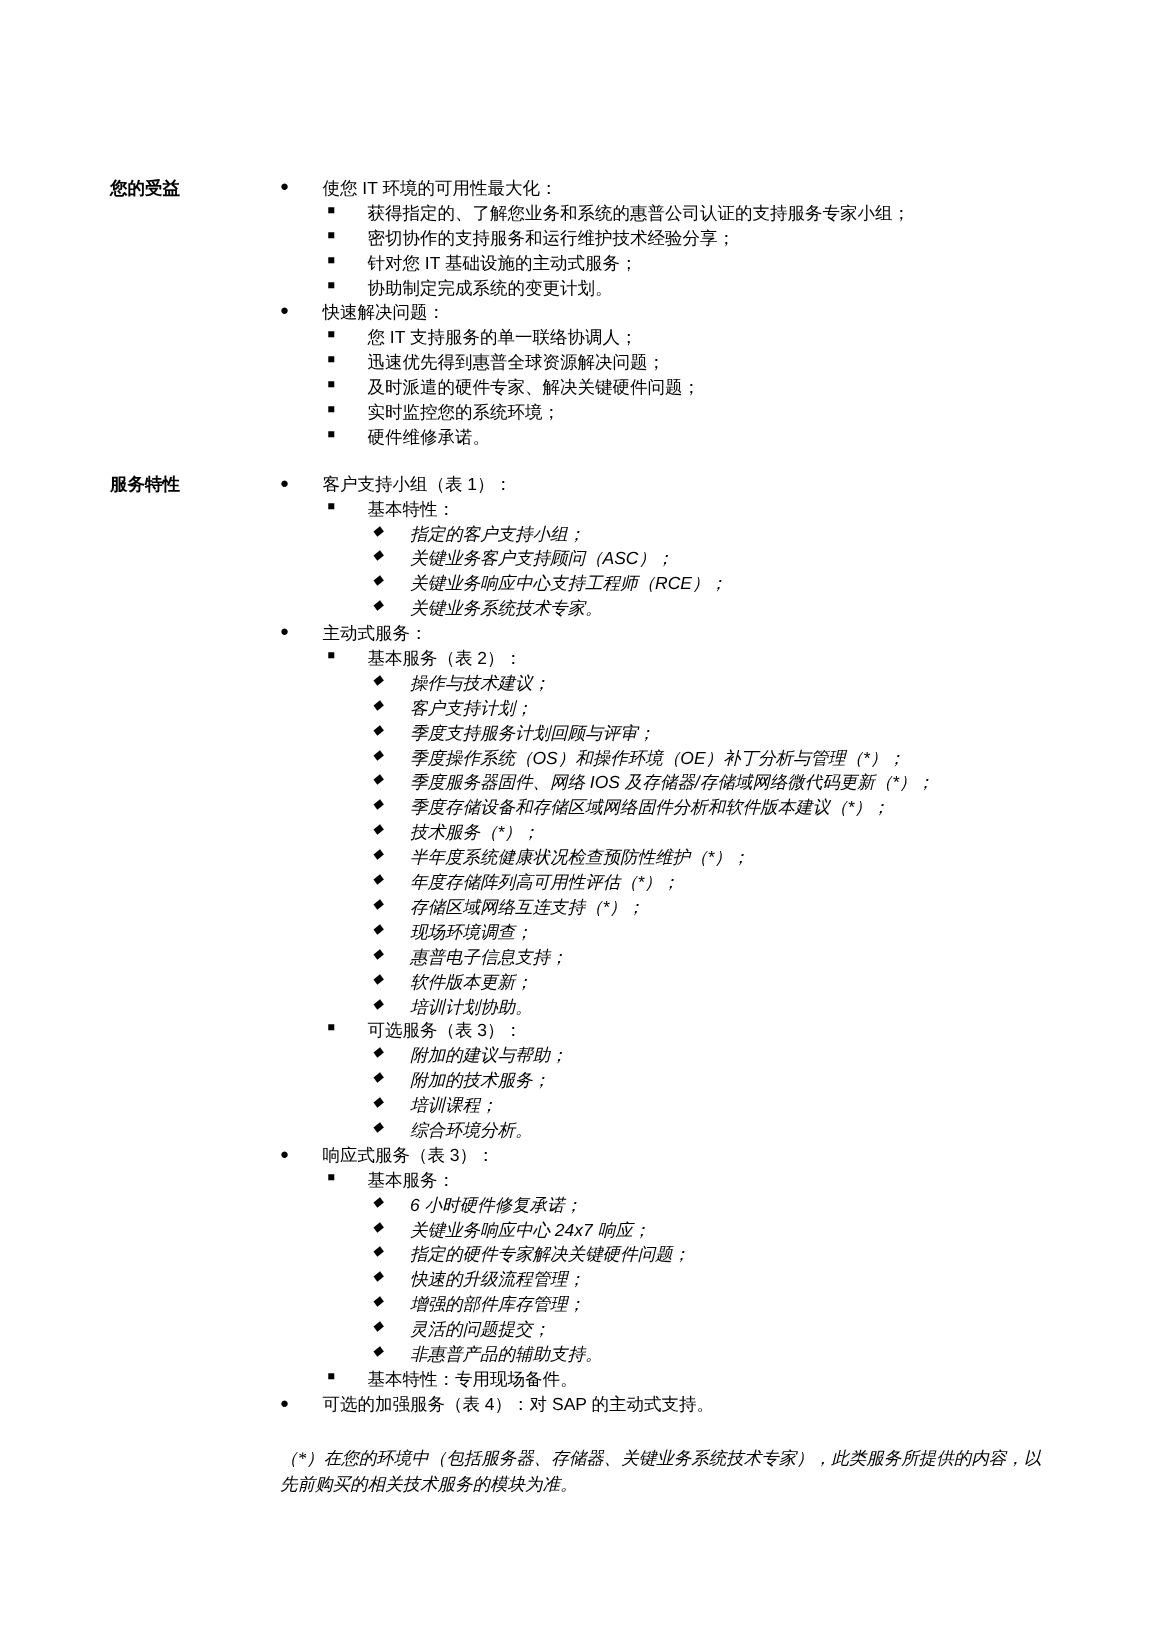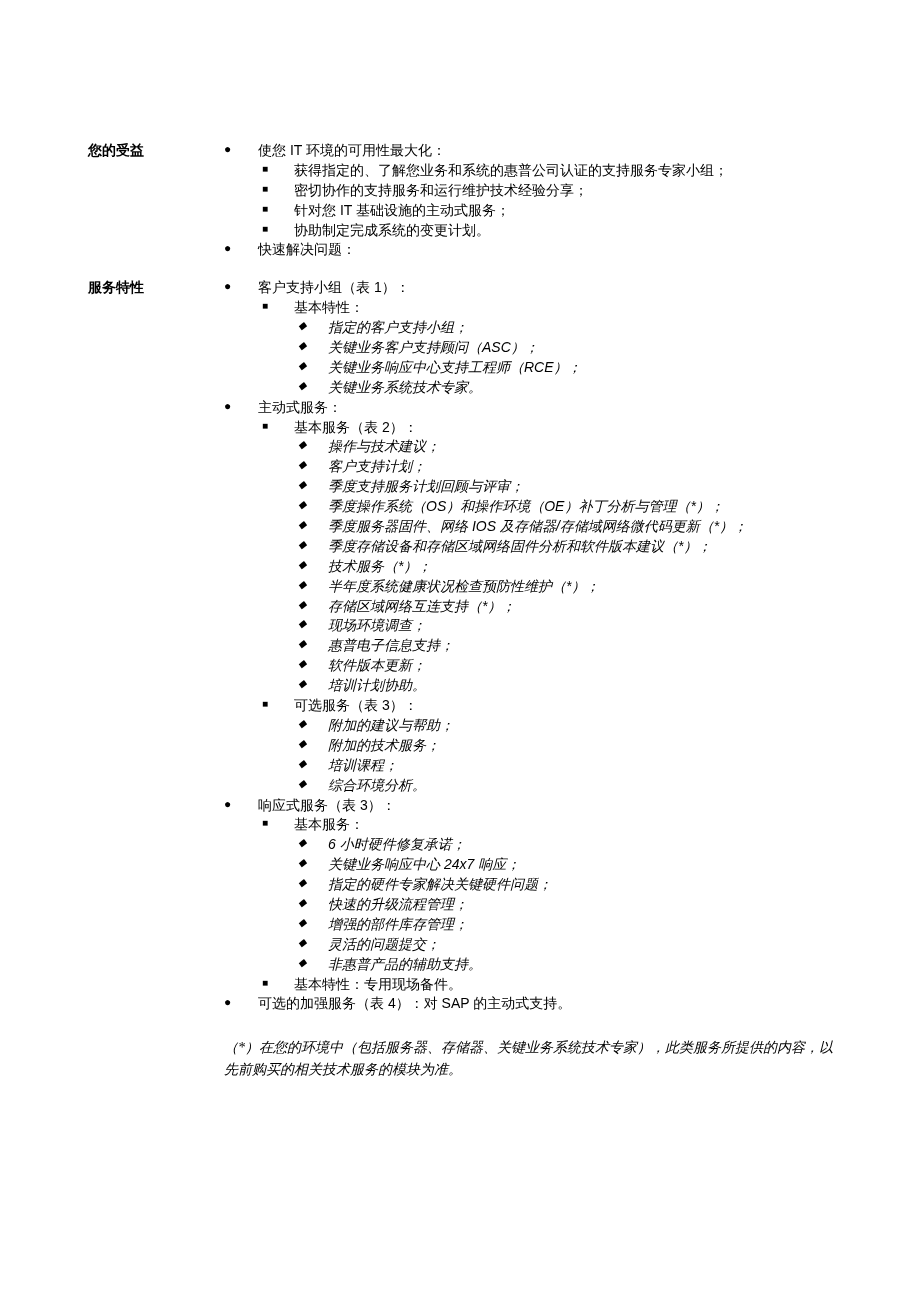--- a/index.html
+++ b/index.html
@@ -100,20 +100,27 @@
           <span>使您 IT 环境的可用性最大化：</span>
           <ul class="lvl2">
             <li><span>获得指定的、了解您业务和系统的惠普公司认证的支持服务专家小组；</span></li>
             <li><span>密切协作的支持服务和运行维护技术经验分享；</span></li>
             <li><span>针对您 IT 基础设施的主动式服务；</span></li>
             <li><span>协助制定完成系统的变更计划。</span></li>
           </ul>
         </li>
         <li>
           <span>快速解决问题：</span>
+          <ul class="lvl2">
+            <li><span>您 IT 支持服务的单一联络协调人；</span></li>
+            <li><span>迅速优先得到惠普全球资源解决问题；</span></li>
+            <li><span>及时派遣的硬件专家、解决关键硬件问题；</span></li>
+            <li><span>实时监控您的系统环境；</span></li>
+            <li><span>硬件维修承诺。</span></li>
+          </ul>
         </li>
       </ul>
     </div>
   </div>
 
   <div class="section">
     <div class="section-label">服务特性</div>
     <div class="section-body">
       <ul class="lvl1">
 
@@ -139,20 +146,21 @@
               <span>基本服务（表 2）：</span>
               <ul class="lvl3">
                 <li><span>操作与技术建议；</span></li>
                 <li><span>客户支持计划；</span></li>
                 <li><span>季度支持服务计划回顾与评审；</span></li>
                 <li><span>季度操作系统（OS）和操作环境（OE）补丁分析与管理（*）；</span></li>
                 <li><span>季度服务器固件、网络 IOS 及存储器/存储域网络微代码更新（*）；</span></li>
                 <li><span>季度存储设备和存储区域网络固件分析和软件版本建议（*）；</span></li>
                 <li><span>技术服务（*）；</span></li>
                 <li><span>半年度系统健康状况检查预防性维护（*）；</span></li>
+                <li><span>年度存储阵列高可用性评估（*）；</span></li>
                 <li><span>存储区域网络互连支持（*）；</span></li>
                 <li><span>现场环境调查；</span></li>
                 <li><span>惠普电子信息支持；</span></li>
                 <li><span>软件版本更新；</span></li>
                 <li><span>培训计划协助。</span></li>
               </ul>
             </li>
             <li>
               <span>可选服务（表 3）：</span>
               <ul class="lvl3">

